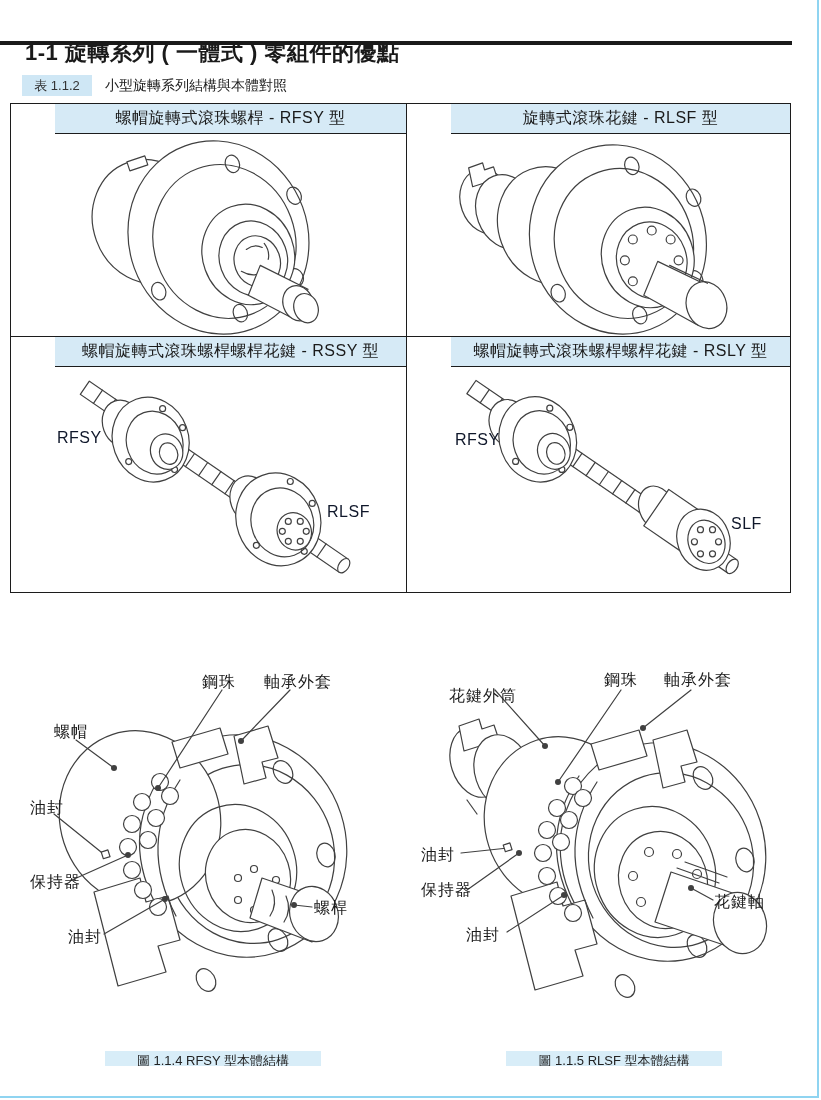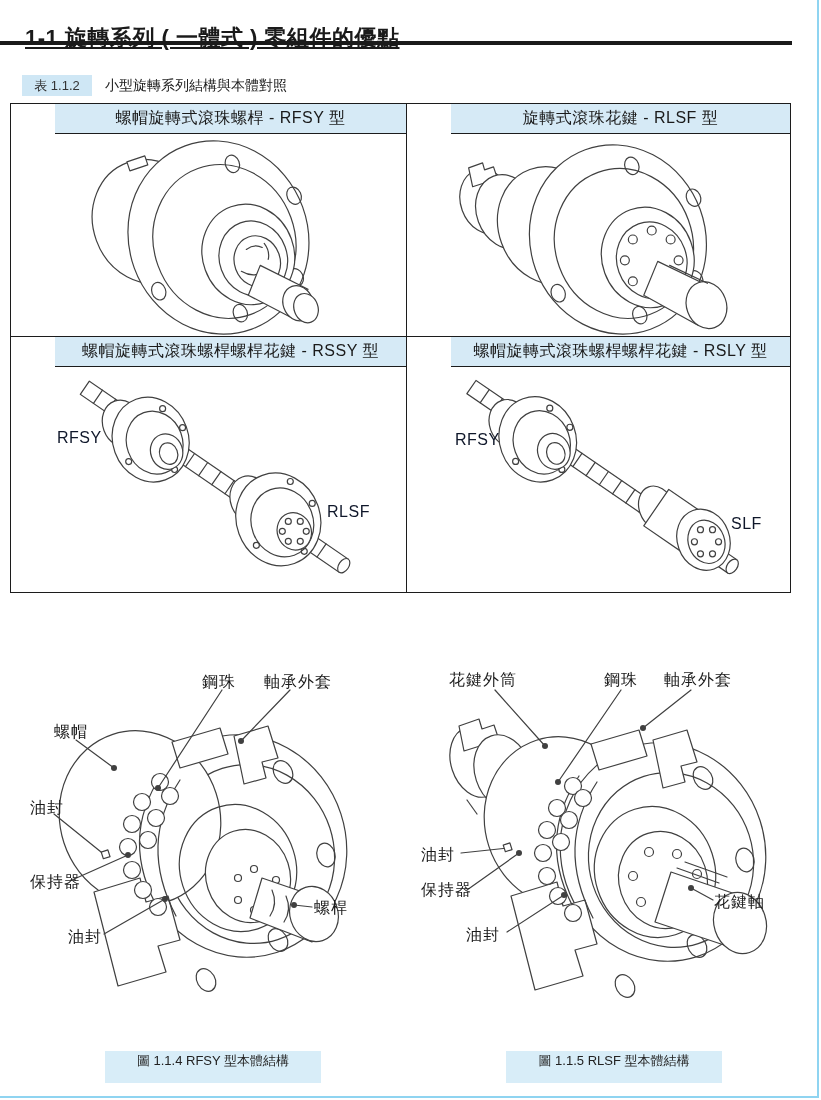--- a/index.html
+++ b/index.html
@@ -6,21 +6,21 @@
   .page {
     position:relative; width:821px; height:1100px; background:#fff;
     font-family:"Liberation Sans","DejaVu Sans",sans-serif; color:#1a1a1a;
     overflow:hidden;
   }
   
   .edge-right  { position:absolute; left:817px; top:0; width:2px; height:1097px; background:#8fd4f1; }
   .edge-bottom { position:absolute; left:0; top:1096px; width:819px; height:2px; background:#8fd4f1; }
 
   
-  .title { position:absolute; left:25px; top:8px; font-size:22px; font-weight:bold; letter-spacing:0.5px;text-decoration:underline; }
+  .title { position:absolute; left:25px; top:23px; font-size:22px; font-weight:bold; letter-spacing:0.5px; }
   .title-rule { position:absolute; left:0; top:41px; width:792px; height:4px; background:#1a1a1a; }
 
   
   .badge { position:absolute; left:22px; top:75px; width:70px; height:21px; background:#cfe7f5;
            display:flex; align-items:center; justify-content:center; font-size:13px; color:#333; }
   .table-caption { position:absolute; left:105px; top:77px; font-size:14px; }
 
   
   .parts-table { position:absolute; left:10px; top:103px; width:779px;
     border:1.6px solid #1c1c1c; display:grid;
@@ -34,21 +34,21 @@
   .part-label { position:absolute; font-size:16px; color:#0f172a; letter-spacing:0.5px; }
 
   
   .figure { position:absolute; top:650px; width:400px; height:420px; }
   .figure.left  { left:10px; }
   .figure.right { left:415px; }
   .figure svg { position:absolute; left:0; top:0; width:400px; height:420px; }
   .callout { position:absolute; font-size:16px; letter-spacing:1px; white-space:nowrap; }
 
   
-  .fig-caption { position:absolute; top:1051px; width:216px; height:32px; overflow:hidden;
+  .fig-caption { position:absolute; top:1051px; width:216px; height:15px; overflow:hidden;
     background:#d8edf8; text-align:center; font-size:13px; line-height:20px; color:#222; }
   .fig-caption.left  { left:105px; }
   .fig-caption.right { left:506px; }
 
   
   .ln { stroke:#404040; stroke-width:1.2; fill:none; stroke-linejoin:round; stroke-linecap:round; }
   .wf { fill:#fff; }
   .dot { fill:#404040; stroke:none; }
 </style>
 </head>
@@ -315,21 +315,21 @@
         <path d="M46 203 L93 198"></path>
           <rect class="wf" x="89" y="194" width="7" height="7" transform="rotate(-18 92 197)"></rect>
         <path d="M52 240 L104 203"></path>
           <circle class="dot" cx="104" cy="203" r="3"></circle>
         <path d="M92 282 L149 245"></path>
           <circle class="dot" cx="149" cy="245" r="3"></circle>
         <path d="M298 250 L276 238"></path>
           <circle class="dot" cx="276" cy="238" r="3"></circle>
       </g>
     </svg>
-    <span class="callout" style="left:34px;  top:20px;">花鍵外筒</span>
+    <span class="callout" style="left:34px;  top:36px;">花鍵外筒</span>
     <span class="callout" style="left:189px; top:20px;">鋼珠</span>
     <span class="callout" style="left:249px; top:20px;">軸承外套</span>
     <span class="callout" style="left:6px;   top:195px;">油封</span>
     <span class="callout" style="left:6px;   top:230px;">保持器</span>
     <span class="callout" style="left:51px;  top:275px;">油封</span>
     <span class="callout" style="left:299px; top:242px;">花鍵軸</span>
   </div>
 
   <div class="fig-caption left">圖 1.1.4 RFSY 型本體結構</div>
   <div class="fig-caption right">圖 1.1.5 RLSF 型本體結構</div>

